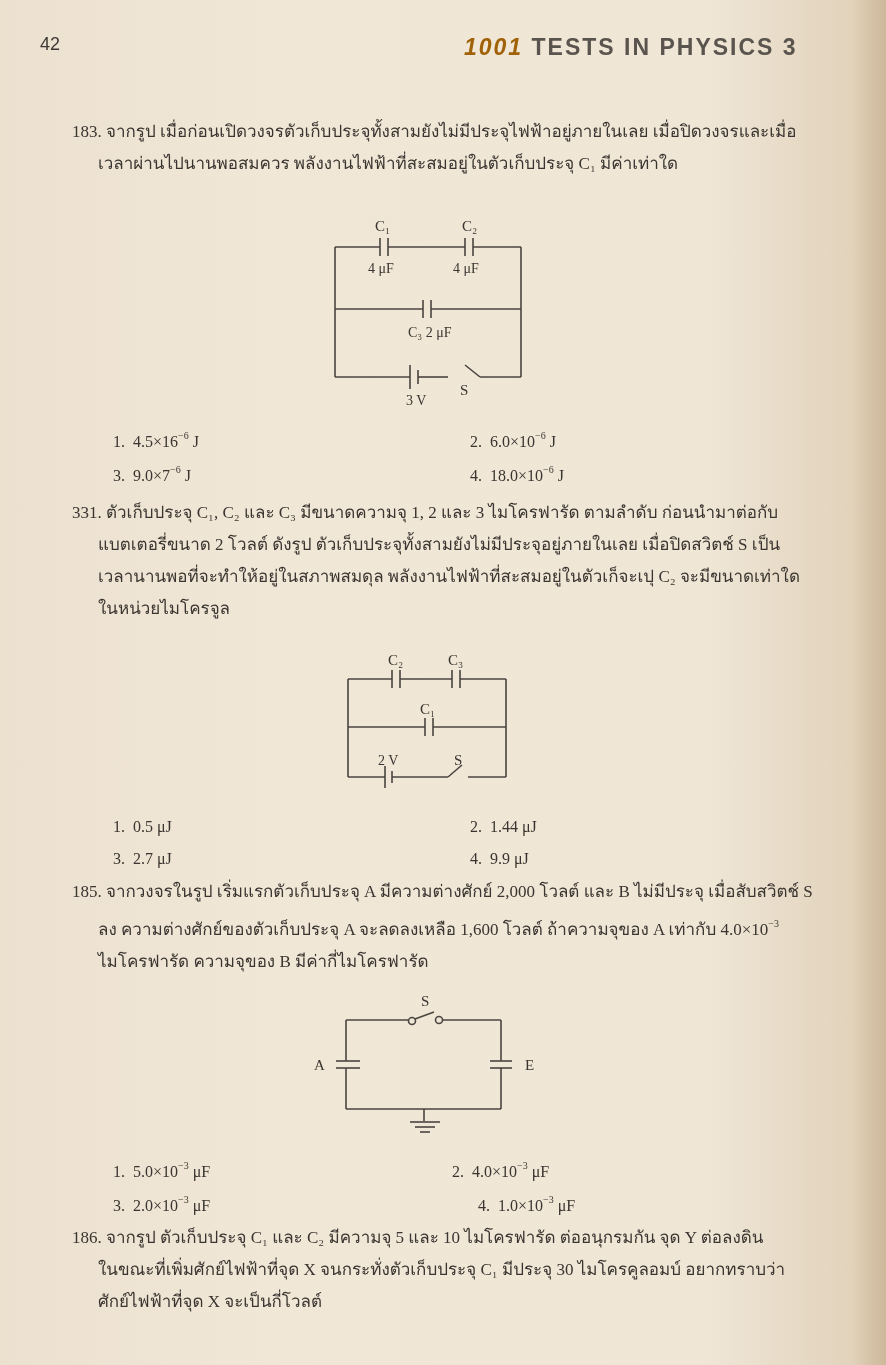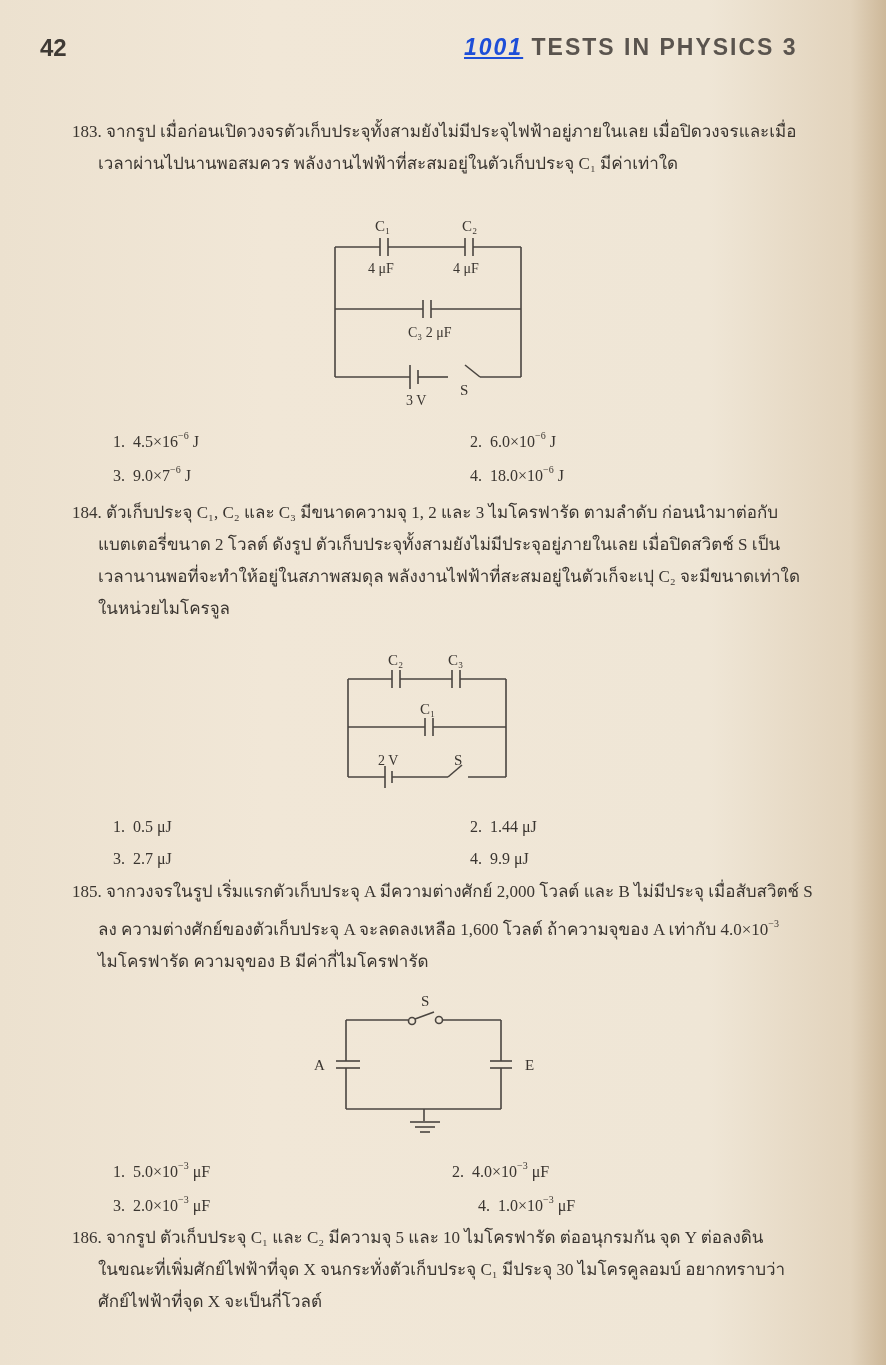--- a/index.html
+++ b/index.html
@@ -3,23 +3,23 @@
   <meta charset="utf-8">
   <style>
     html, body { margin: 0; padding: 0; }
     body {
       width: 886px; height: 1365px; overflow: hidden; position: relative;
       background: #efe4d3;
       background-image: linear-gradient(90deg, #ece1cf 0%, #f1e7d7 30%, #efe6d6 80%, #e2d3bc 96%, #cdb899 100%);
       font-family: "Liberation Serif", "DejaVu Serif", serif;
       color: #3a3530;
     }
-    .page-num { position: absolute; left: 40px; top: 34px; font-family: "Liberation Sans", sans-serif; font-weight: bold; font-size: 24px; color: #3f3a35; }
+    .page-num { position: absolute; left: 40px; top: 34px; font-family: "Liberation Sans", sans-serif; font-weight: normal; font-size: 18px; color: #3f3a35; }
     .book-title { position: absolute; left: 464px; top: 34px; font-family: "Liberation Sans", sans-serif; font-weight: bold; font-style: normal; font-size: 23px; letter-spacing: 2px; color: #5a544e; }
-    .book-title .num { font-style: italic; color: #1d4ed8; text-decoration: underline; }
+    .book-title .num { font-style: italic; color: #a16207; }
     .q { position: absolute; left: 72px; width: 772px; font-size: 17px; line-height: 32px; }
     .q .line { white-space: nowrap; }
     .q .indent { padding-left: 26px; }
     .opts { position: absolute; left: 113px; width: 520px; font-size: 16px; }
     .opt { position: absolute; white-space: nowrap; }
     sup { font-size: 10px; vertical-align: 8px; }
     svg text { font-family: "Liberation Serif", "DejaVu Serif", serif; fill: #3a3530; }
   </style>
 </head>
 <body>
@@ -70,21 +70,21 @@
 </svg>
 
 <div class="opts" style="top:430px;">
   <div class="opt" style="left:0;top:0;"><span>1.</span>&nbsp; <span>4.5×16</span><sup>−6</sup><span> J</span></div>
   <div class="opt" style="left:357px;top:0;"><span>2.</span>&nbsp; <span>6.0×10</span><sup>−6</sup><span> J</span></div>
   <div class="opt" style="left:0;top:34px;"><span>3.</span>&nbsp; <span>9.0×7</span><sup>−6</sup><span> J</span></div>
   <div class="opt" style="left:357px;top:34px;"><span>4.</span>&nbsp; <span>18.0×10</span><sup>−6</sup><span> J</span></div>
 </div>
 
 <div class="q" style="top:497px;">
-  <div class="line"><span>184.</span> <span>ตัวเก็บประจุ C₁, C₂ และ C₃ มีขนาดความจุ 1, 2 และ 3 ไมโครฟารัด ตามลำดับ ก่อนนำมาต่อกับ</span></div>
+  <div class="line"><span>331.</span> <span>ตัวเก็บประจุ C₁, C₂ และ C₃ มีขนาดความจุ 1, 2 และ 3 ไมโครฟารัด ตามลำดับ ก่อนนำมาต่อกับ</span></div>
   <div class="line indent">แบตเตอรี่ขนาด 2 โวลต์ ดังรูป ตัวเก็บประจุทั้งสามยังไม่มีประจุอยู่ภายในเลย เมื่อปิดสวิตช์ S เป็น</div>
   <div class="line indent">เวลานานพอที่จะทำให้อยู่ในสภาพสมดุล พลังงานไฟฟ้าที่สะสมอยู่ในตัวเก็จะเปุ C₂ จะมีขนาดเท่าใด</div>
   <div class="line indent">ในหน่วยไมโครจูล</div>
 </div>
 
 <svg style="position:absolute;left:340px;top:645px;" width="180" height="145" viewBox="0 0 180 145">
   <g stroke="#4a4540" stroke-width="1.6" fill="none">
     <line x1="8" y1="34" x2="52" y2="34"></line>
     <line x1="52" y1="25" x2="52" y2="43"></line>
       <line x1="60" y1="25" x2="60" y2="43"></line>

